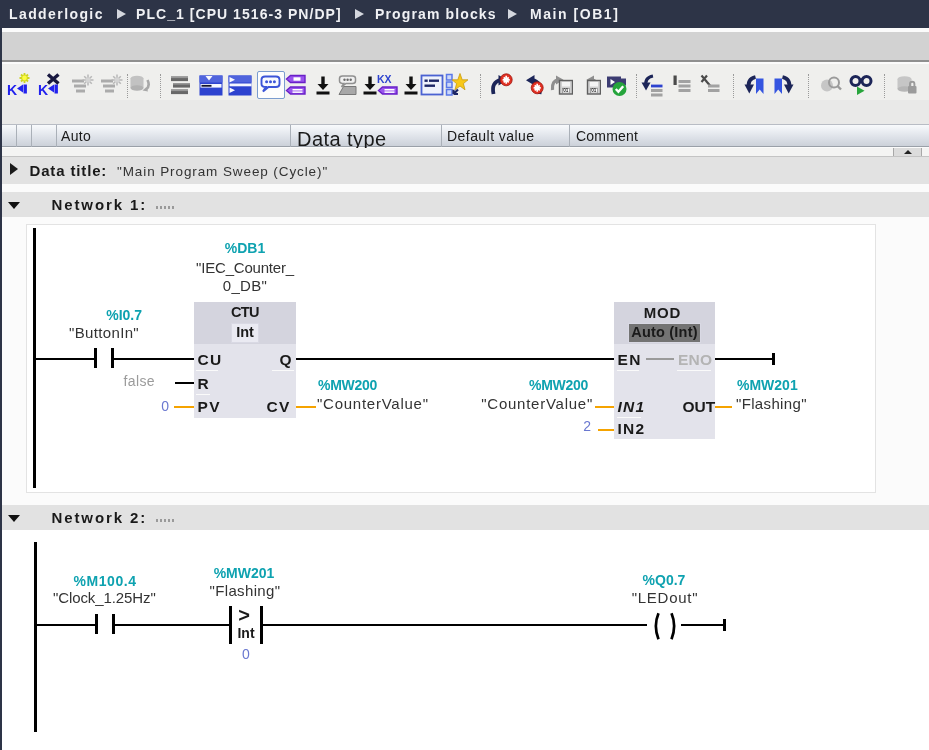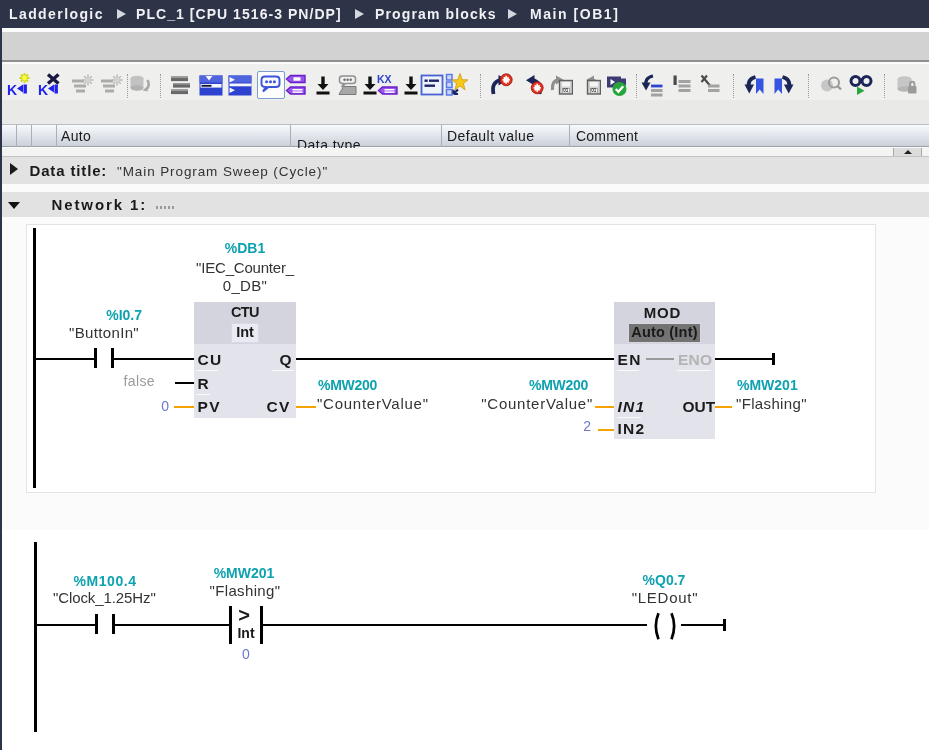--- a/index.html
+++ b/index.html
@@ -265,21 +265,21 @@
 <div class="abs" style="left:30.5px;top:99.8px;font-size:17.5px;font-weight:bold;letter-spacing:0.2px;color:#1a1a1a;margin-top:48px;">Main</div>
 
 <div id="thead" class="abs" style="left:0;top:124px;width:929px;height:23px;background:linear-gradient(#f8fafc,#dde1e8 60%,#ccd1d9);border-top:1px solid #b8bcc4;border-bottom:1px solid #9aa0a8;">
   <div class="abs" style="left:16px;top:0;width:1px;height:22px;background:#aab0b8;"></div>
   <div class="abs" style="left:31px;top:0;width:1px;height:22px;background:#aab0b8;"></div>
   <div class="abs" style="left:56px;top:0;width:1px;height:22px;background:#aab0b8;"></div>
   <div class="abs" style="left:290px;top:0;width:1px;height:22px;background:#aab0b8;"></div>
   <div class="abs" style="left:441px;top:0;width:1px;height:22px;background:#aab0b8;"></div>
   <div class="abs" style="left:569px;top:0;width:1px;height:22px;background:#aab0b8;"></div>
   <div class="abs" style="left:61px;top:3px;font-size:14px;letter-spacing:0.3px;color:#1a1a1a;">Auto</div>
-  <div class="abs" style="left:297px;top:12px;font-size:14px;letter-spacing:0.45px;color:#1a1a1a;">Data type</div>
+  <div class="abs" style="left:297px;top:3px;font-size:20px;letter-spacing:0.45px;color:#1a1a1a;">Data type</div>
   <div class="abs" style="left:447px;top:3px;font-size:14px;letter-spacing:0.45px;color:#1a1a1a;">Default value</div>
   <div class="abs" style="left:576px;top:3px;font-size:14px;letter-spacing:0.2px;color:#1a1a1a;">Comment</div>
 </div>
 
 <div class="abs" style="left:0;top:148px;width:929px;height:9px;background:#f4f4f3;border-bottom:1px solid #c4c4c4;">
   <div class="abs" style="left:893px;top:0;width:29px;height:8px;background:#dcdcdc;border-left:1px solid #a8a8a8;border-right:1px solid #a8a8a8;"></div>
   <div class="abs" style="left:904px;top:2px;width:0;height:0;border-left:4.5px solid transparent;border-right:4.5px solid transparent;border-bottom:4.5px solid #222;"></div>
 </div>
 
 <div class="abs" style="left:1px;top:157px;width:928px;height:27px;background:#e2e2e2;">
@@ -355,20 +355,25 @@
   <div class="abs val" style="left:540px;top:419px;width:51px;text-align:right;">2</div>
   <div class="owire" style="left:598px;top:429px;width:16px;height:2px;"></div>
 
   <div class="wire" style="left:715px;top:358px;width:59px;height:2px;"></div>
   <div class="wire" style="left:772px;top:353px;width:2.5px;height:12px;"></div>
   <div class="owire" style="left:715px;top:406px;width:17px;height:2px;"></div>
   <div class="abs teal" style="left:737px;top:378px;">%MW201</div>
   <div class="abs opname" style="left:736px;top:396px;">"Flashing"</div>
 </div>
 
+<div class="abs" style="left:1px;top:505px;width:928px;height:25px;background:#e2e2e2;">
+  <div class="abs" style="left:7px;top:10px;width:0;height:0;border-left:6.5px solid transparent;border-right:6.5px solid transparent;border-top:7.5px solid #111;"></div>
+  <div class="abs" style="left:50.5px;top:4px;font-size:15px;font-weight:bold;letter-spacing:1.9px;color:#1a1a1a;">Network 2:</div>
+  <div class="abs" style="left:155px;top:14px;width:19px;height:3px;background:repeating-linear-gradient(90deg,#9a9a9a 0,#9a9a9a 2.4px,transparent 2.4px,transparent 4px);"></div>
+</div>
 
 <div class="abs" style="left:1px;top:530px;width:928px;height:220px;background:#ffffff;"></div>
 <div id="net2" class="abs" style="left:0;top:0;width:929px;height:750px;pointer-events:none;">
 
   <div class="wire" style="left:34px;top:542px;width:2.5px;height:190px;"></div>
 
   <div class="wire" style="left:36px;top:624px;width:59px;height:2px;"></div>
 
   <div class="wire" style="left:95px;top:614px;width:3px;height:20px;"></div>
   <div class="wire" style="left:112px;top:614px;width:3px;height:20px;"></div>

